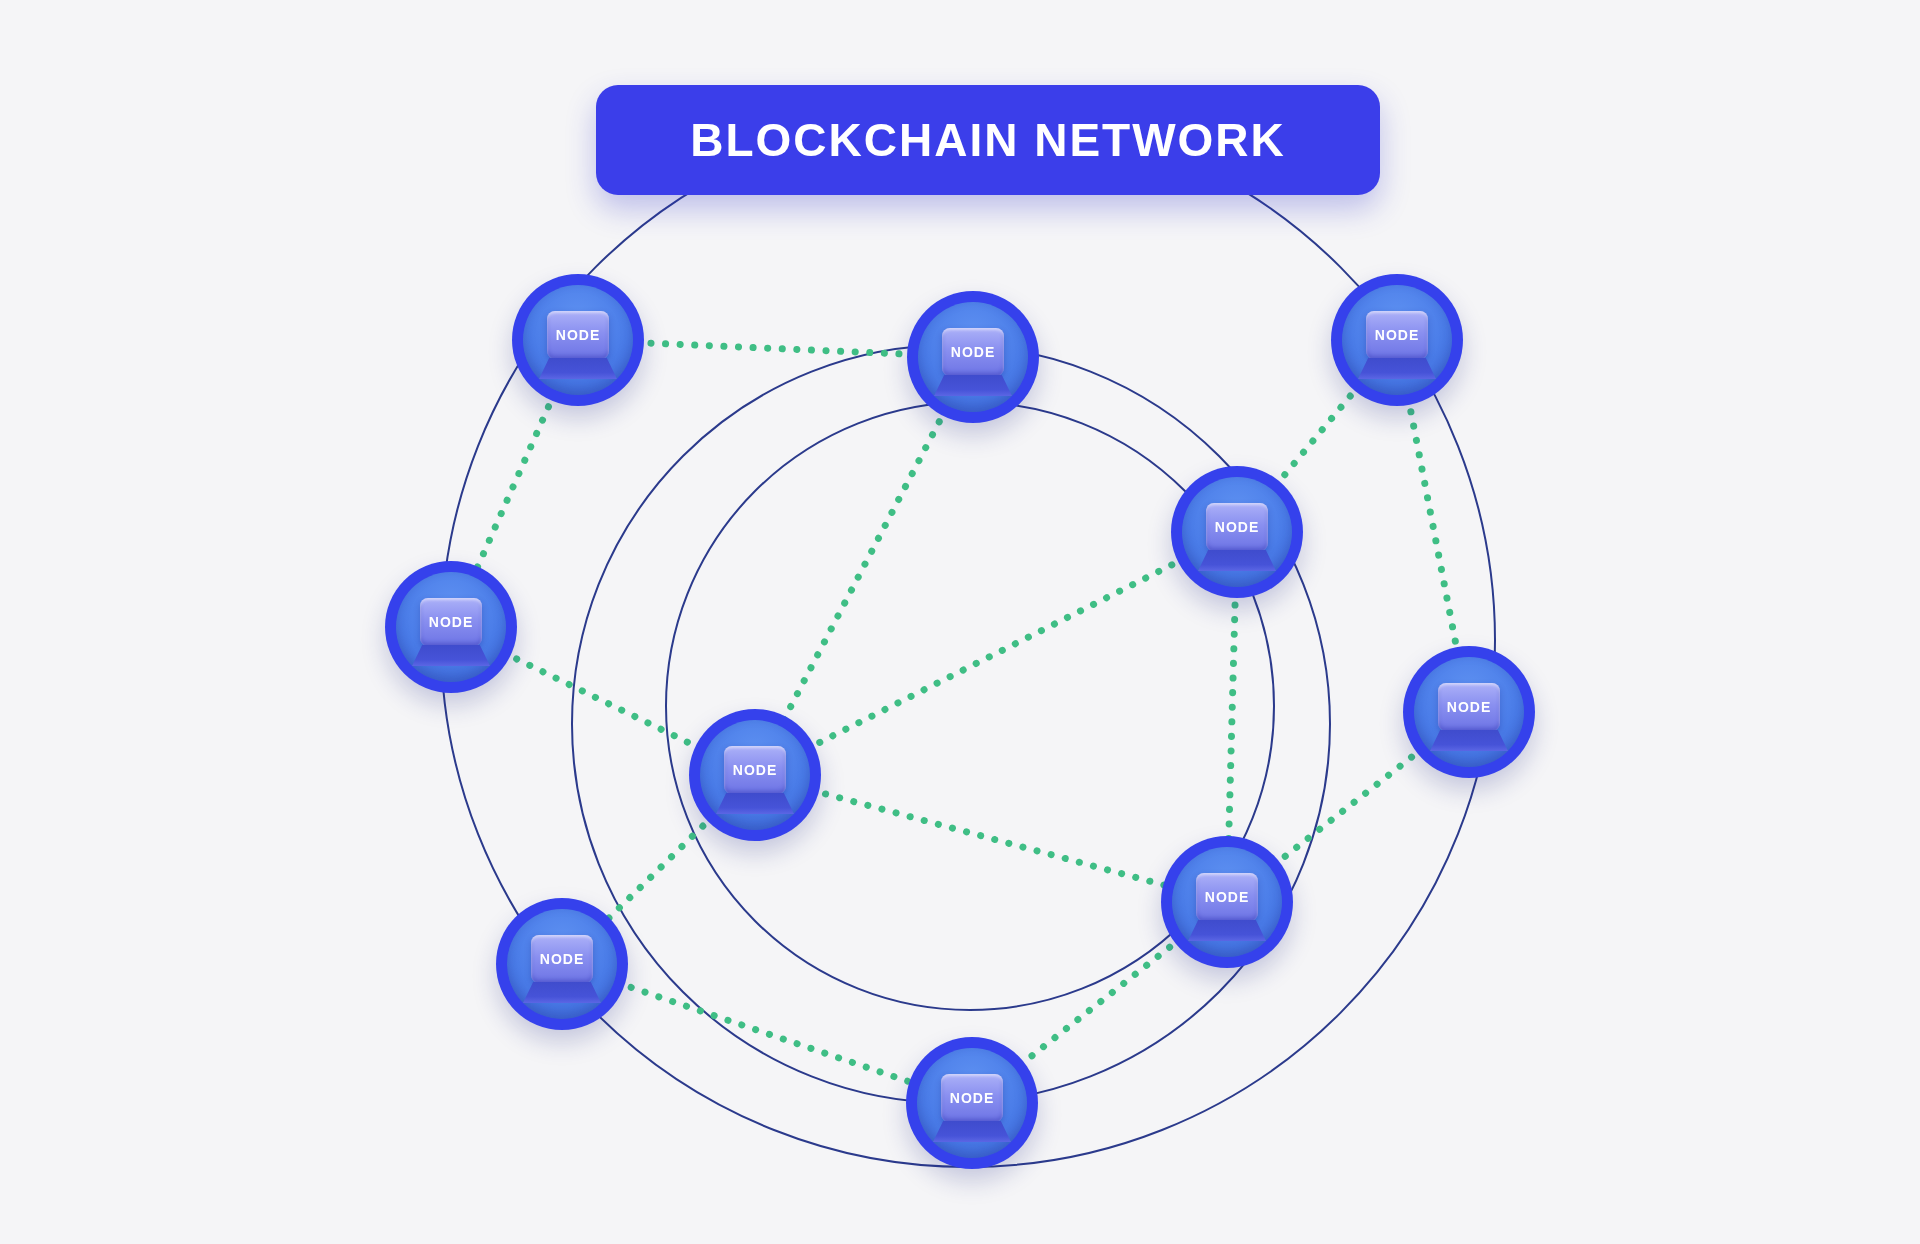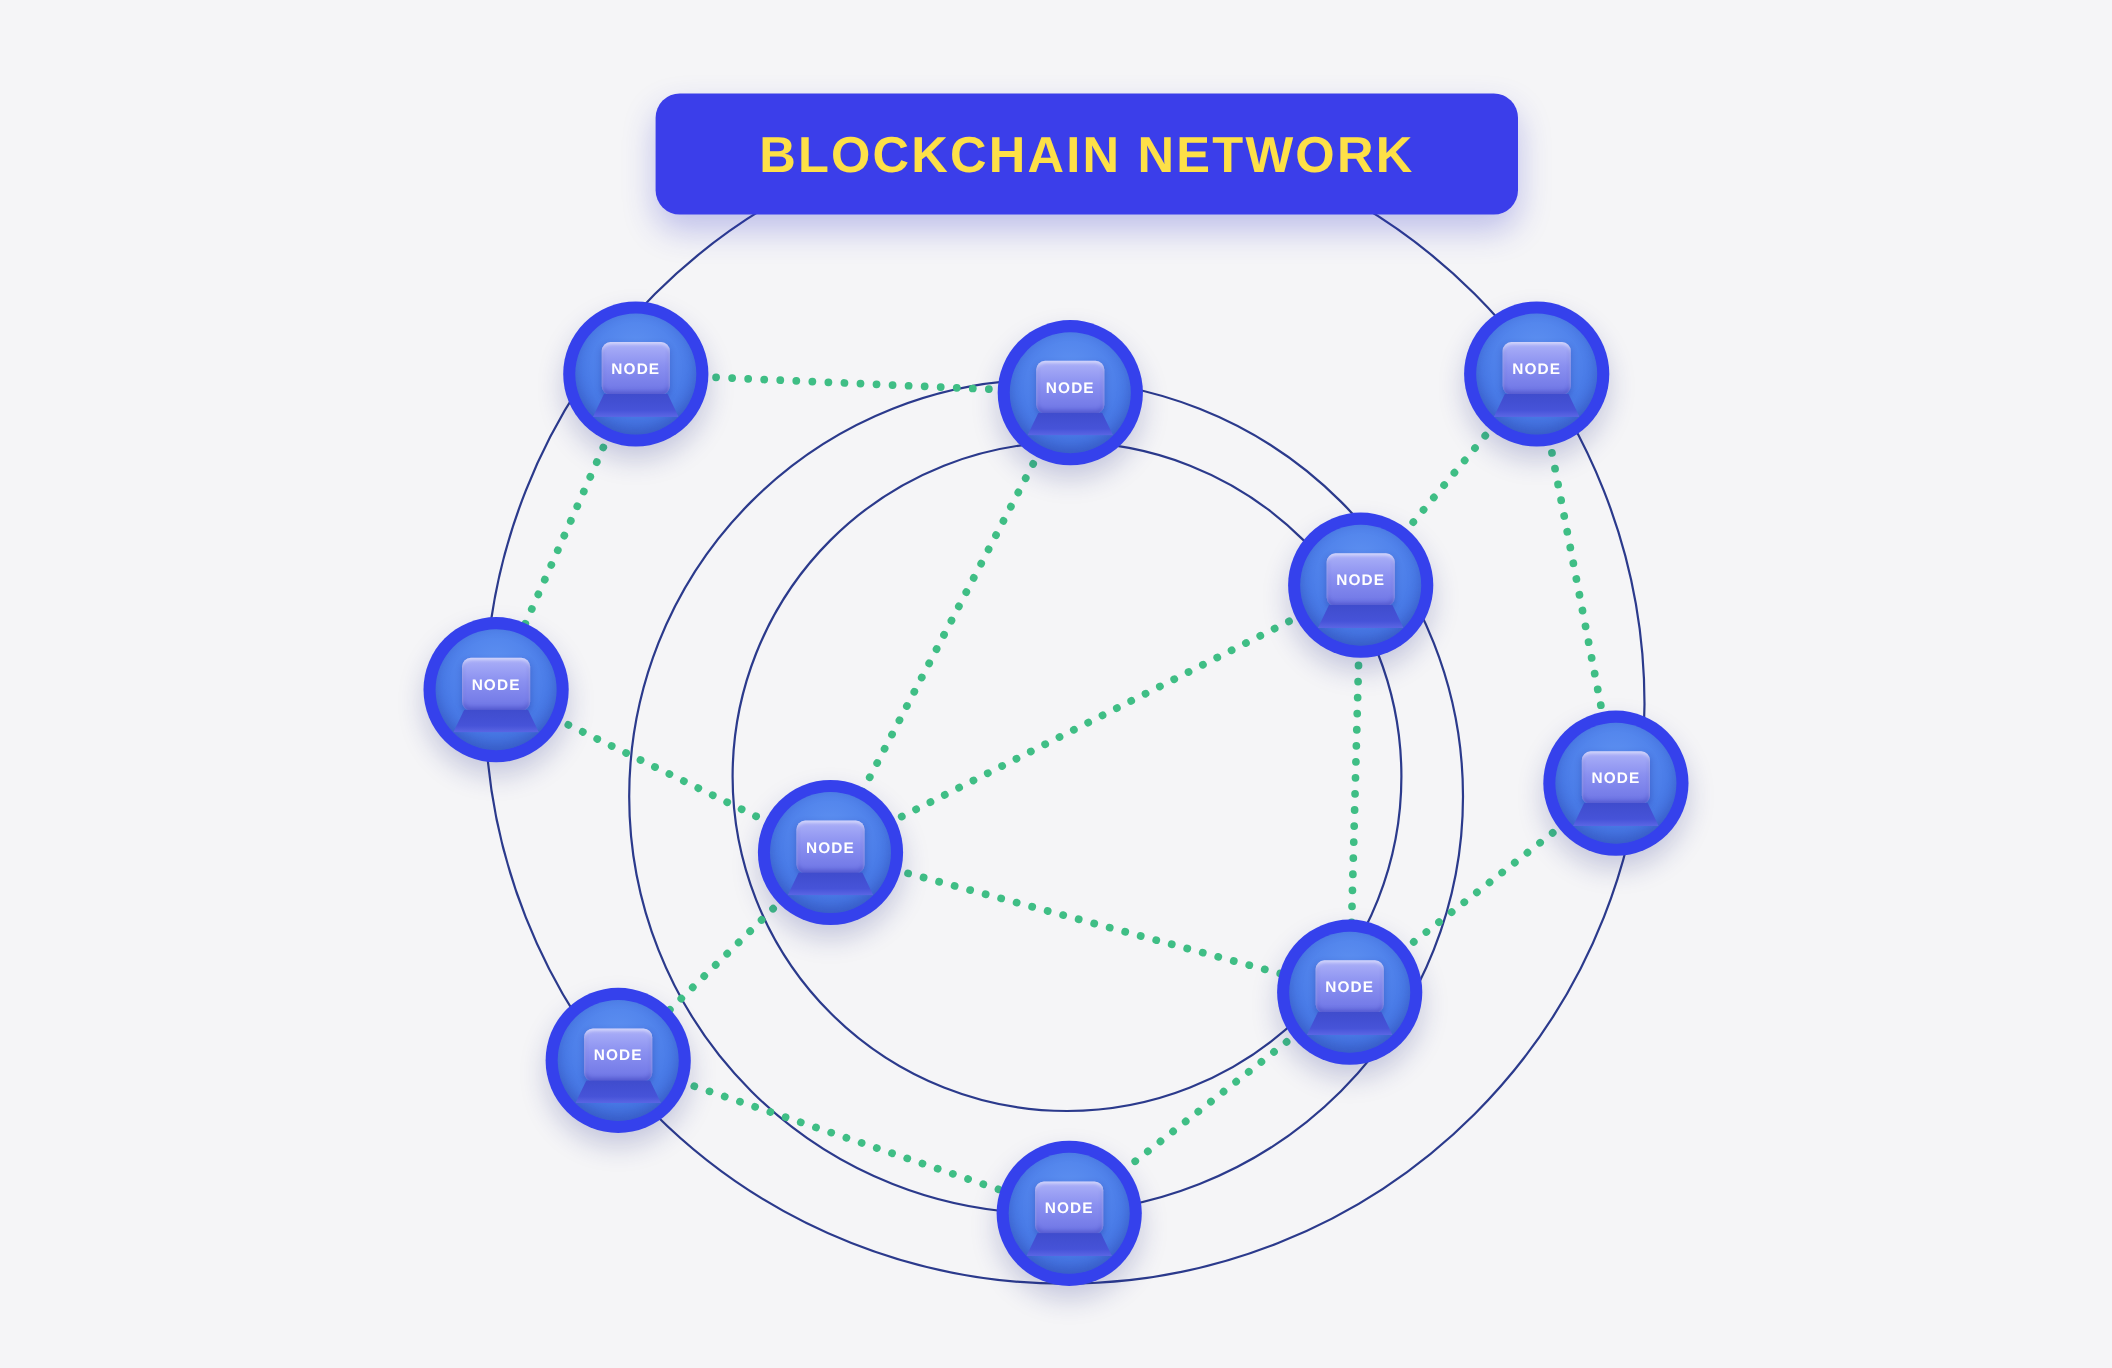--- a/index.html
+++ b/index.html
@@ -30,21 +30,21 @@
     height: 110px;
     background: #3b3eea;
     border-radius: 22px;
     display: flex;
     align-items: center;
     justify-content: center;
     box-shadow: 0 14px 30px rgba(45, 50, 200, 0.28);
     z-index: 4;
   }
   .banner-text {
-    color: #fde047;
+    color: #ffffff;
     font-size: 46px;
     font-weight: bold;
     letter-spacing: 2px;
     white-space: nowrap;
     text-align: center;
   }
   
   .node {
     position: absolute;
     width: 132px;

